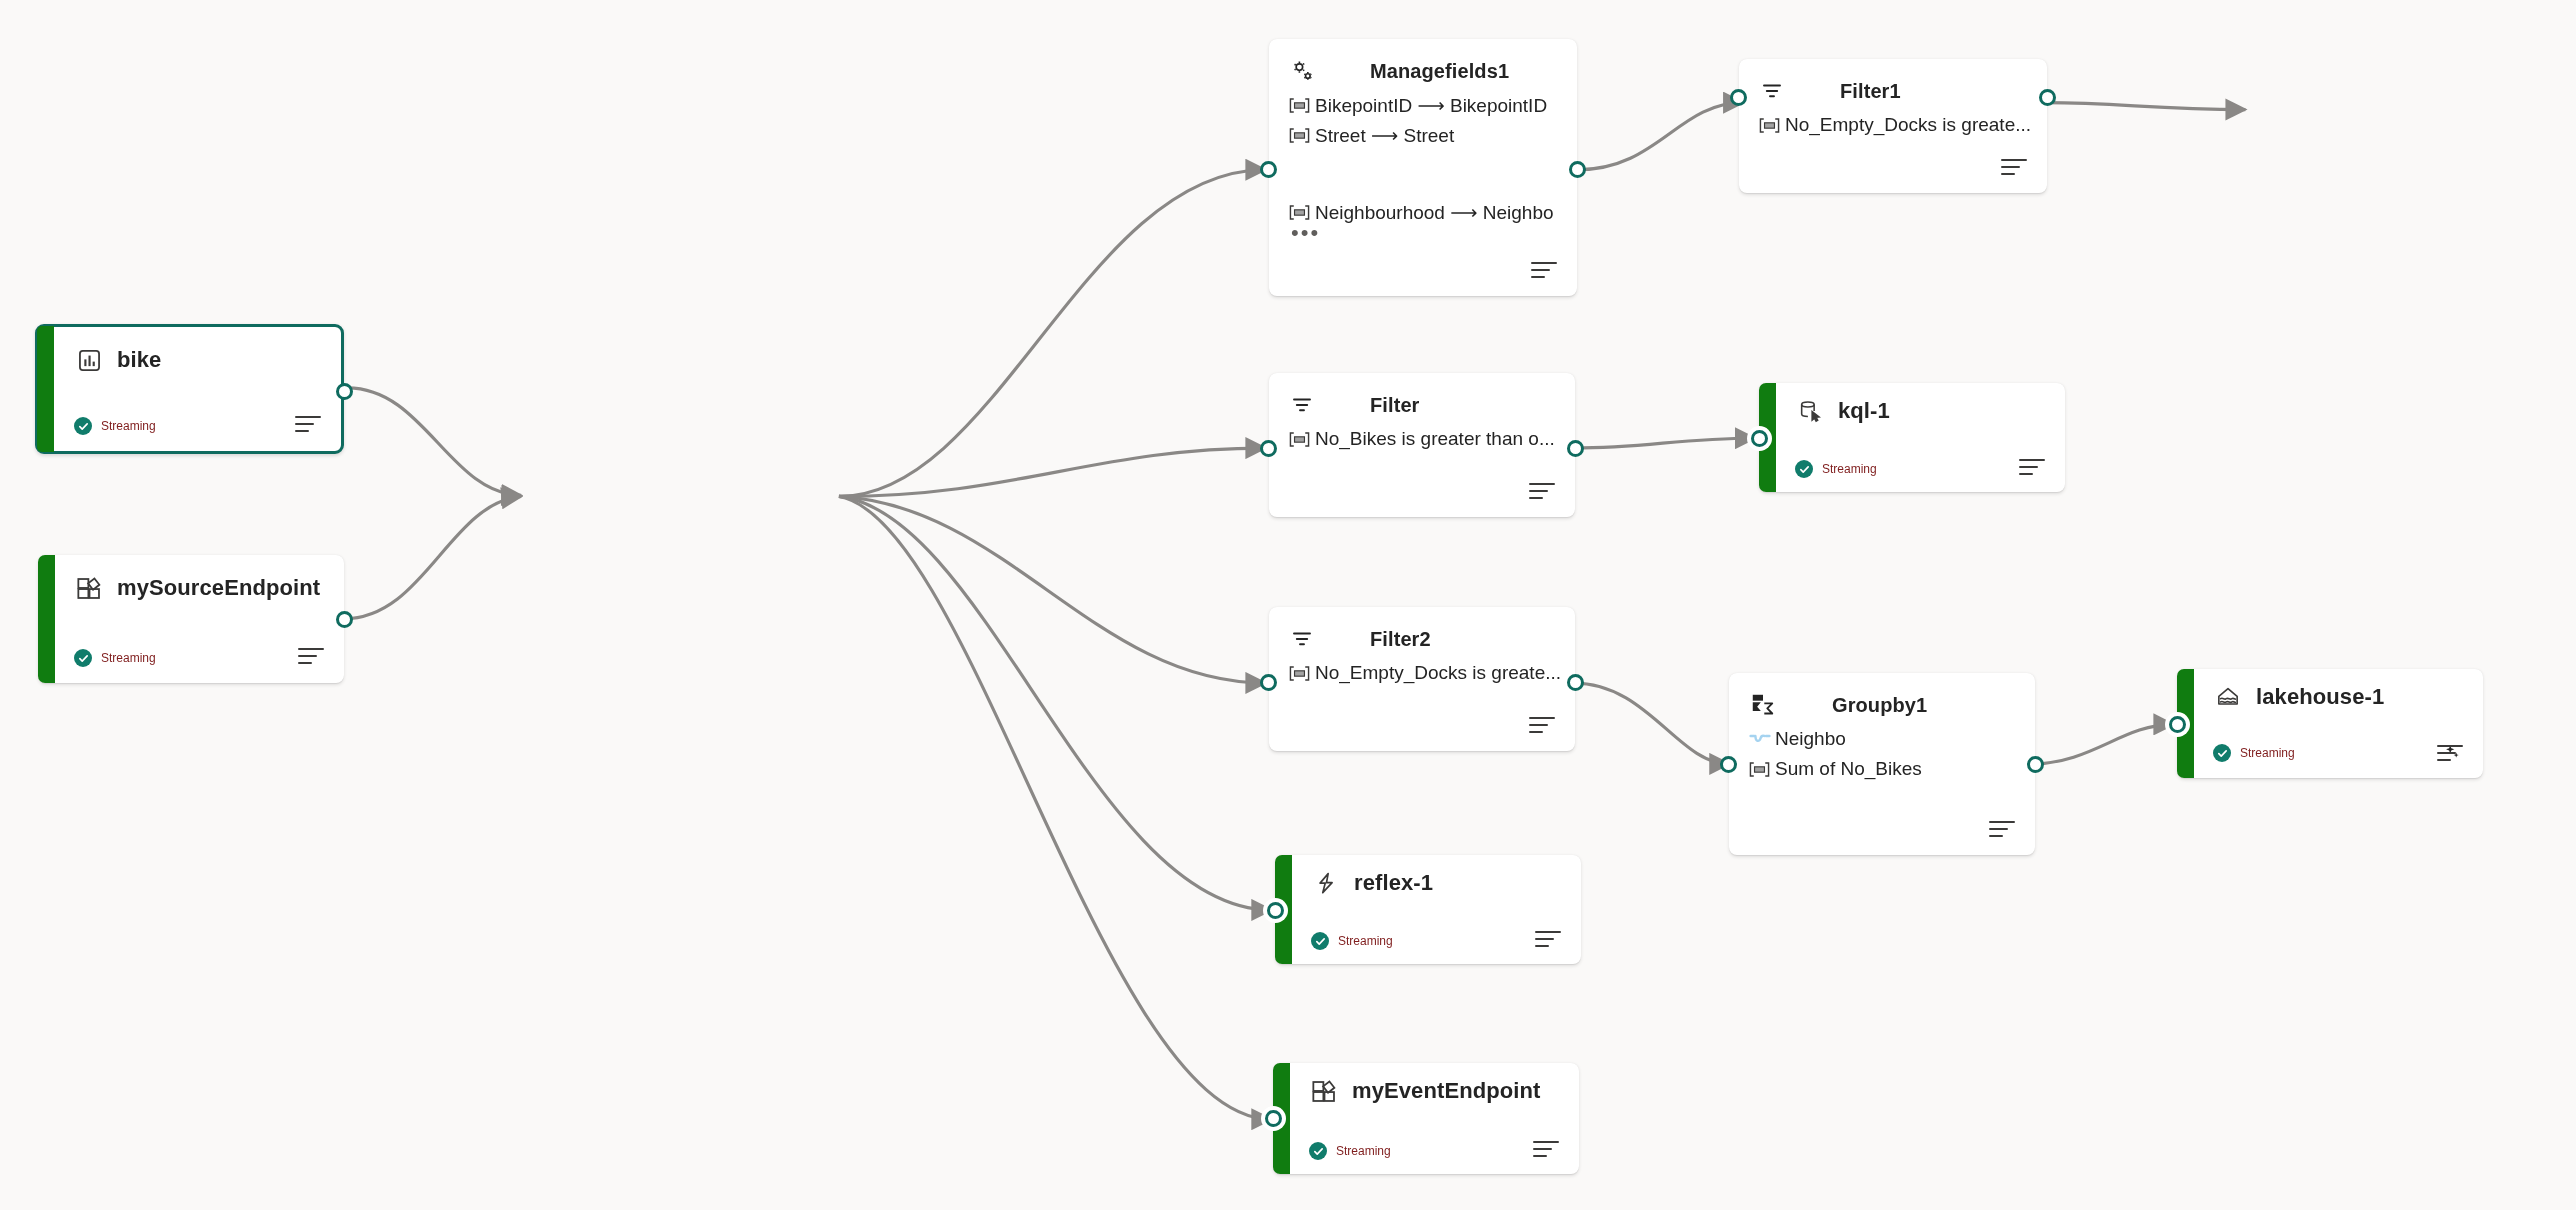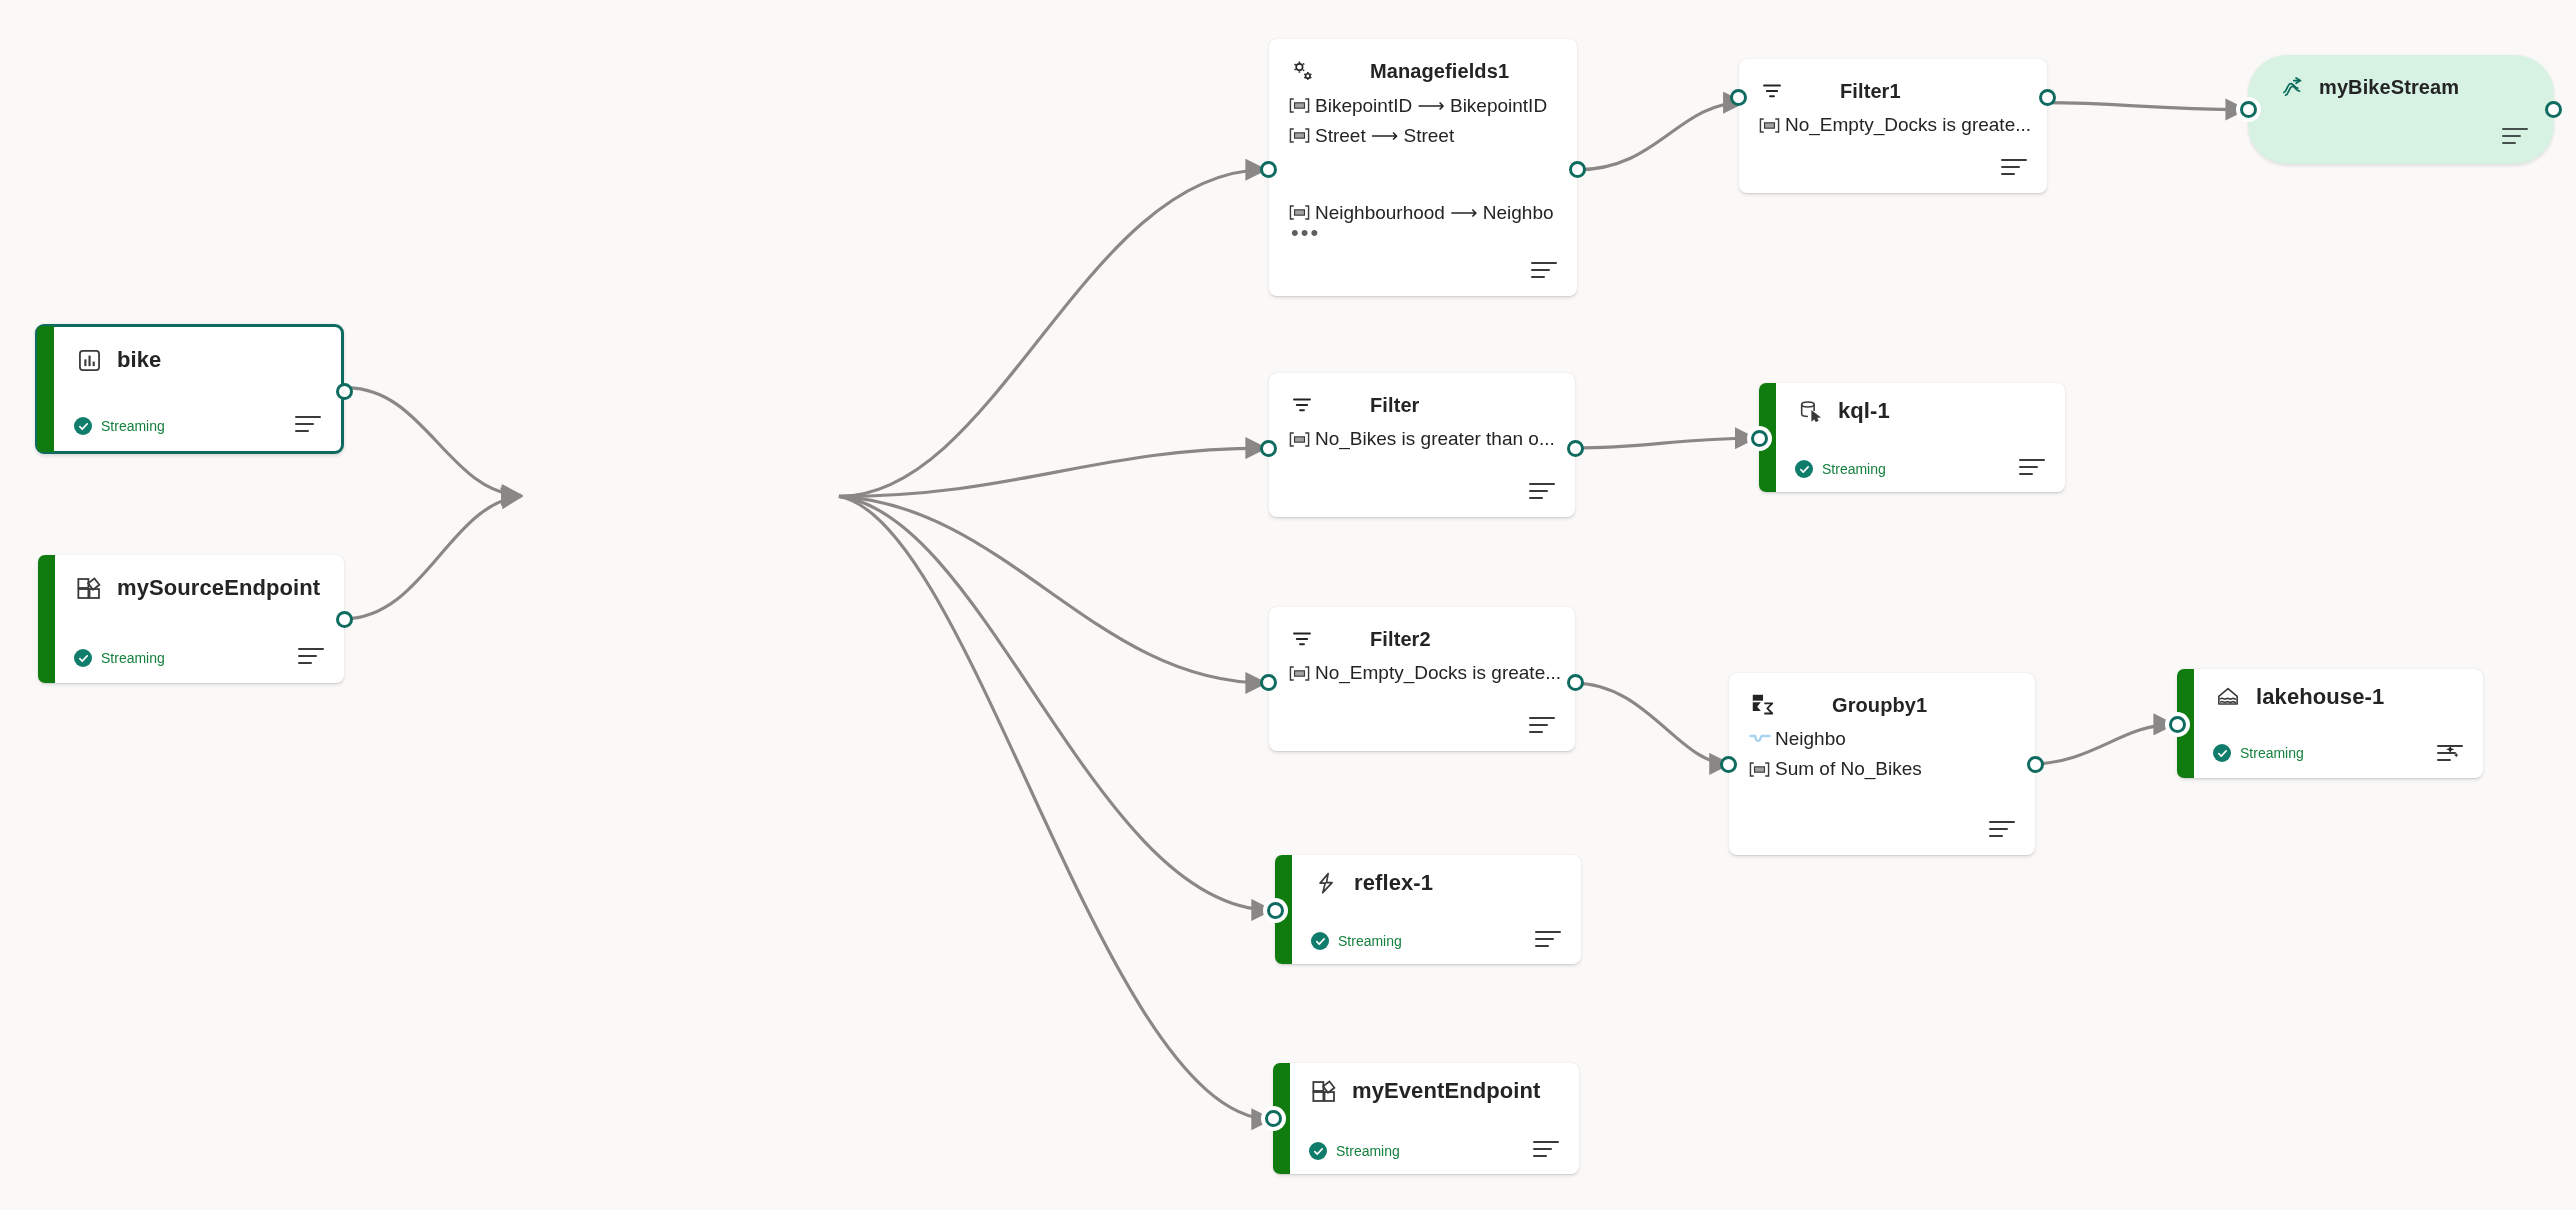--- a/index.html
+++ b/index.html
@@ -76,22 +76,22 @@
     display: flex;
     align-items: center;
     justify-content: center;
   }
   .status-row {
     display: flex;
     align-items: center;
     gap: 9px;
   }
   .status-text {
-    font-size: 14px;
-    color: #15803d;
+    font-size: 12px;
+    color: #7f1d1d;
     white-space: nowrap;
   }
   .check-badge {
     width: 18px; height: 18px;
     border-radius: 50%;
     background: #107c6b;
     display: flex;
     align-items: center;
     justify-content: center;
     flex: 0 0 18px;
@@ -369,43 +369,20 @@
       <span class="hamburger">
           <i></i>
           <i></i>
           <i></i>
         </span>
     </div>
     <span class="port" style="left:-9px; top:30px;"></span>
     <span class="port" style="right:-9px; top:30px;"></span>
   </div>
 
-  <div class="node-pill" style="left:2248px; top:55px; width:306px; height:109px;">
-    <div class="node-inner">
-      <div class="node-head">
-        <span class="node-icon" style="width:28px;flex:0 0 28px;height:28px;">
-          <svg width="28" height="28" viewBox="0 0 24 24" fill="none" stroke="#0b6b5a" stroke-width="1.5" stroke-linecap="round">
-            <path d="M5 16.5 C 7.5 16.5 8 9 11 9 C 13.5 9 14 13 17 13"></path>
-            <path d="M6.5 19 C 9 19 9.5 11.5 12.5 11.5 C 15 11.5 15.5 15.5 18.5 15.5"></path>
-            <path d="M13.5 6.5 L 19 6.5"></path>
-            <path d="M15.5 4.2 L 19 6.5 L 15.5 8.8"></path>
-          </svg>
-        </span>
-        <span class="node-title">myBikeStream</span>
-      </div>
-      <span class="hamburger">
-          <i></i>
-          <i></i>
-          <i></i>
-        </span>
-    </div>
-    <span class="port-ring" style="left:-12px; top:42px;"></span>
-    <span class="port" style="left:-8px; top:46px;"></span>
-    <span class="port" style="right:-8px; top:46px;"></span>
-  </div>
 
   <div class="node node-op" style="left:1269px; top:373px; width:306px; height:144px;">
     <div class="node-inner">
       <div class="node-head">
         <span class="node-icon" style="width:26px;flex:0 0 26px;">
           <svg width="24" height="24" viewBox="0 0 24 24" fill="none" stroke="#242424" stroke-width="1.9" stroke-linecap="round">
             <path d="M4 6.5 H20 M6.8 12 H17.2 M10 17.2 H14"></path>
           </svg>
         </span>
         <span class="node-title">Filter</span>

